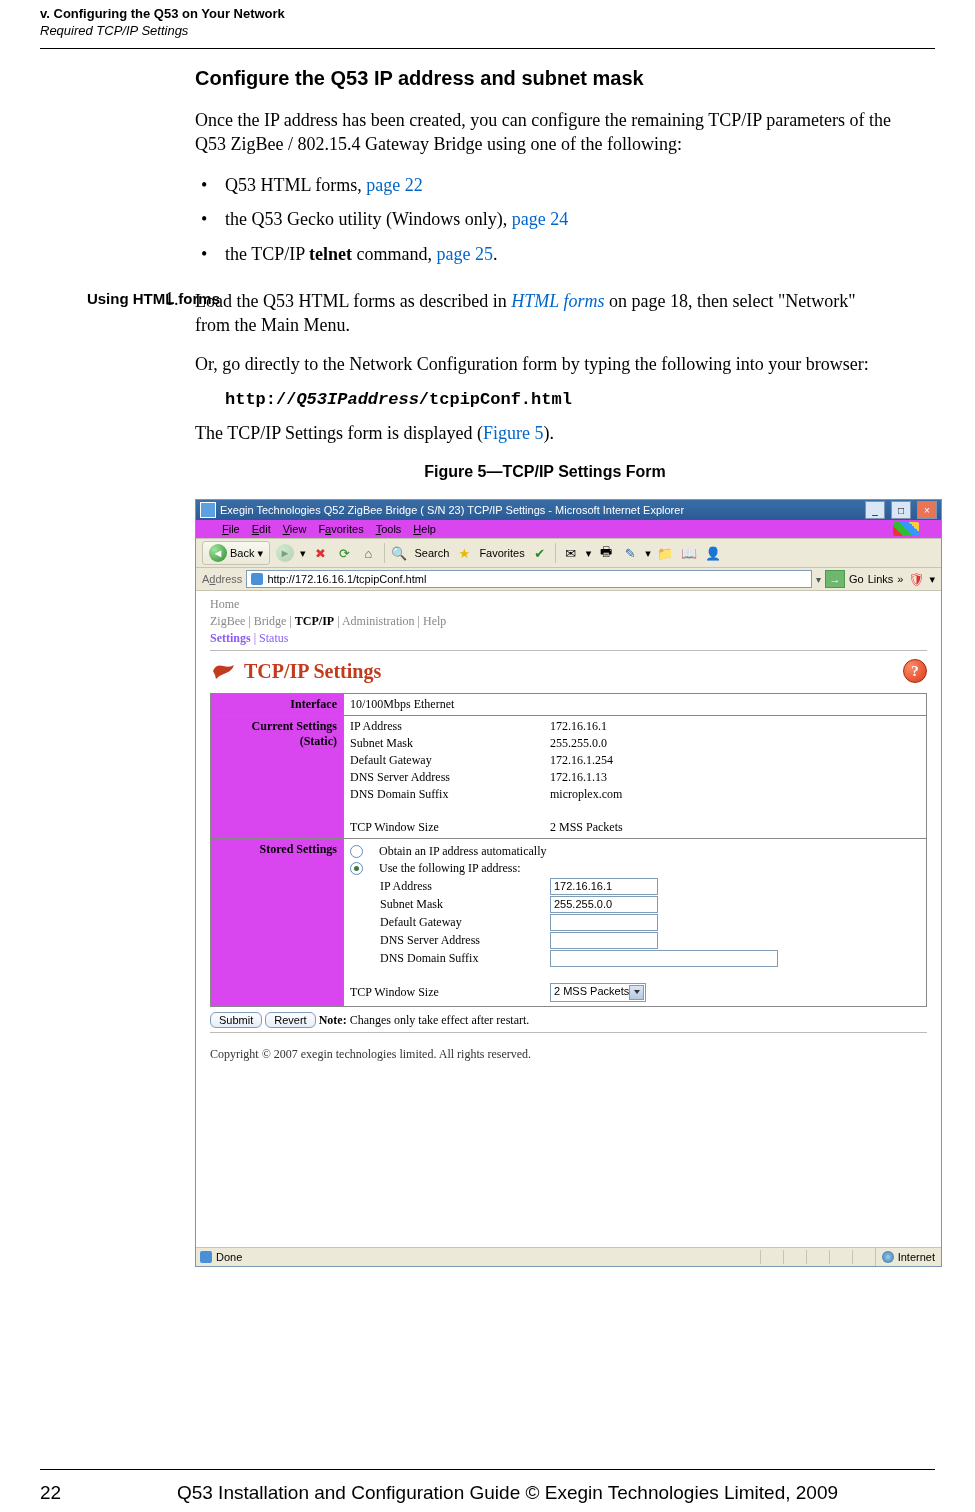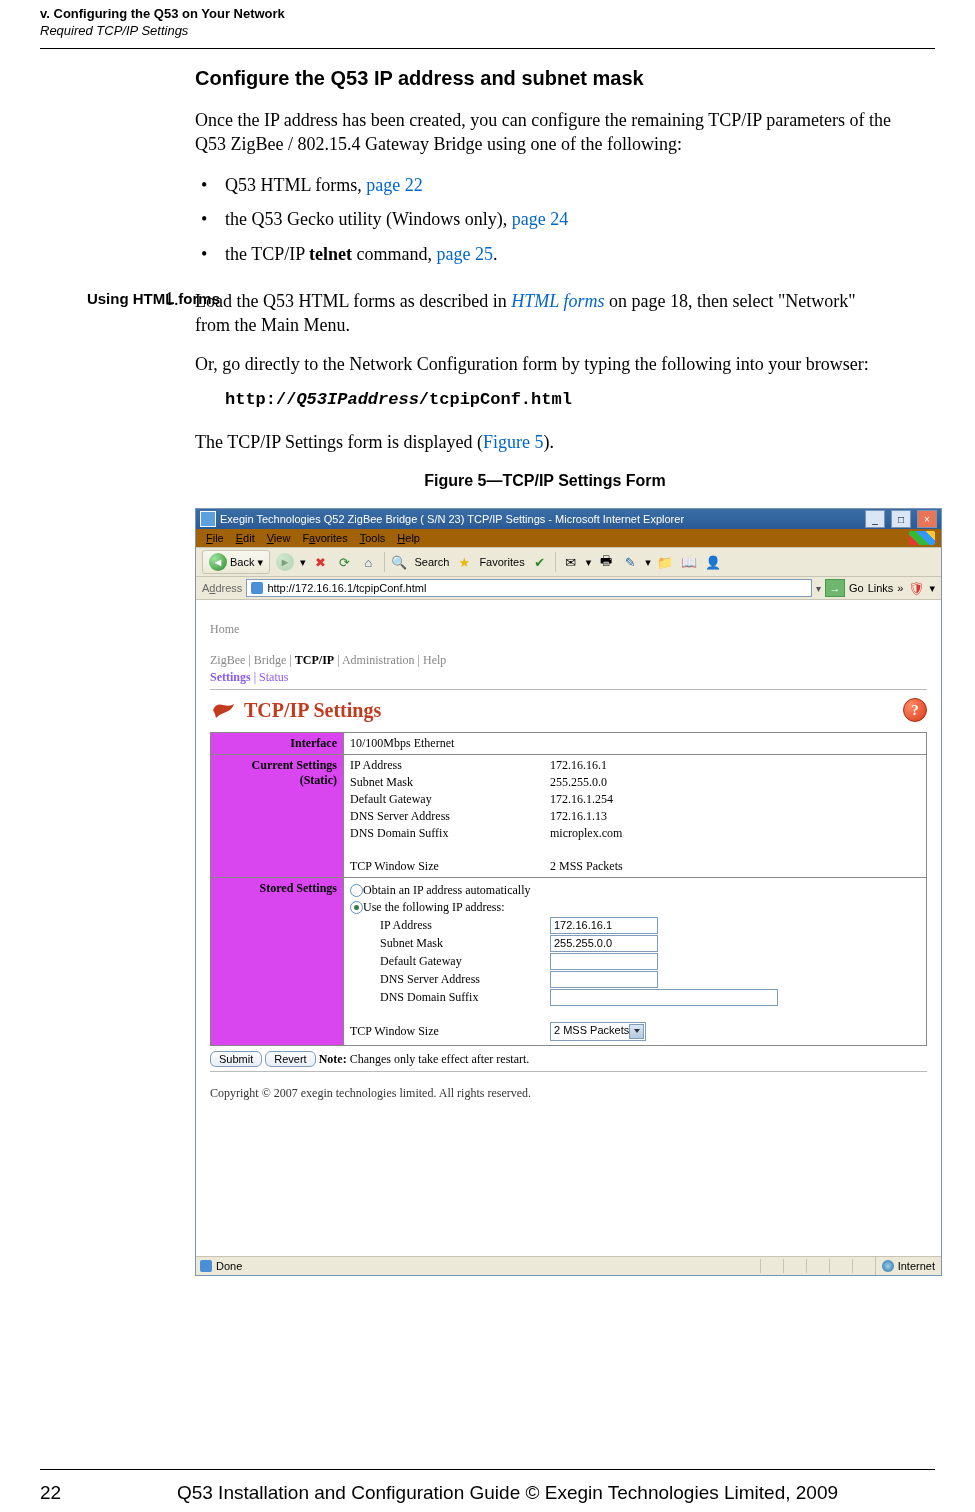--- a/index.html
+++ b/index.html
@@ -83,21 +83,21 @@
   }
   .step-num {
     position: absolute;
     left: -30px;
     font-size: 18px;
   }
   .code-line {
     font-family: "Courier New", monospace;
     font-weight: bold;
     font-size: 17px;
-    margin: 8px 0 21px 30px;
+    margin: 8px 0 12px 30px;
   }
   .code-line .ital { font-style: italic; }
   .figure-caption {
     font-family: Arial, sans-serif;
     font-size: 16px;
     font-weight: bold;
     text-align: center;
     margin: 18px 0 18px 0;
   }
   
@@ -123,26 +123,26 @@
     width: 14px; height: 14px; background: #5da0e0; border: 1px solid #fff;
   }
   .titlebar .title-text { flex: 1; font-size: 11px; }
   .win-btn {
     width: 18px; height: 16px; background: #d9e6f5; color: #000;
     display: inline-flex; align-items: center; justify-content: center;
     border: 1px solid #7a96b3; font-size: 10px; margin-left: 2px;
   }
   .win-close { background: #e97456; color: #fff; }
   .menubar {
-    background: #a16207;
+    background: #d946ef;
     height: 18px;
     display: flex;
     align-items: center;
     gap: 4px;
-    padding: 0 6px;
+    padding: 0 22px;
     border-bottom: 1px solid #c8c4b4;
   }
   .menubar span { padding: 0 4px; }
   .menubar span u { text-decoration: underline; }
   .flag { margin-left: auto; width: 18px; height: 14px; background: linear-gradient(45deg,#e33 25%,#3b3 25% 50%,#39f 50% 75%,#fc3 75%); border-radius: 2px;}
   .toolbar {
     background: #ece9d8;
     height: 28px;
     display: flex;
     align-items: center;
@@ -187,21 +187,21 @@
   }
   .links-lbl { font-size: 11px; color: #000; }
   .content-area {
     background: #fff;
     min-height: 640px;
     padding: 6px 14px 10px 14px;
     overflow: hidden;
     font-family: "Times New Roman", serif;
     font-size: 12px;
   }
-  .crumb { color: #888; margin-bottom: 2px; margin-top: 16px; }
+  .crumb { color: #888; margin-bottom: 2px; }
   .crumb .active { color: #000; font-weight: bold; }
   .crumb .home { color: #888; }
   .crumb2 { color: #8b5cf6; margin-bottom: 4px; }
   .crumb2 b { font-weight: bold; }
   .hr-thin { border: none; border-top: 1px solid #bbb; margin: 4px 0 8px 0; }
   .settings-header {
     display: flex; align-items: center; gap: 8px; margin-bottom: 10px;
   }
   .lizard {
     width: 26px; height: 20px; position: relative;
@@ -236,21 +236,21 @@
     vertical-align: middle;
   }
   .inner-grid {
     display: grid;
     grid-template-columns: 200px 200px;
     row-gap: 2px;
   }
   .inner-grid .lbl { }
   .inner-grid .val { }
   .spacer-row { height: 14px; }
-  .radio-row { display: flex; align-items: center; gap: 0; margin: 2px 0; }
+  .radio-row { display: flex; align-items: center; gap: 16px; margin: 2px 0; }
   .radio-dot {
     width: 11px; height: 11px; border-radius: 50%; border: 1px solid #5a8fc0;
     display: inline-flex; align-items: center; justify-content: center; background: #fff;
   }
   .radio-dot.checked::after {
     content: ""; width: 5px; height: 5px; border-radius: 50%; background: #3a7a3a;
   }
   .field-row { display: flex; align-items: center; margin: 1px 0 1px 30px; }
   .field-row .flbl { width: 170px; }
   .txt-input {

